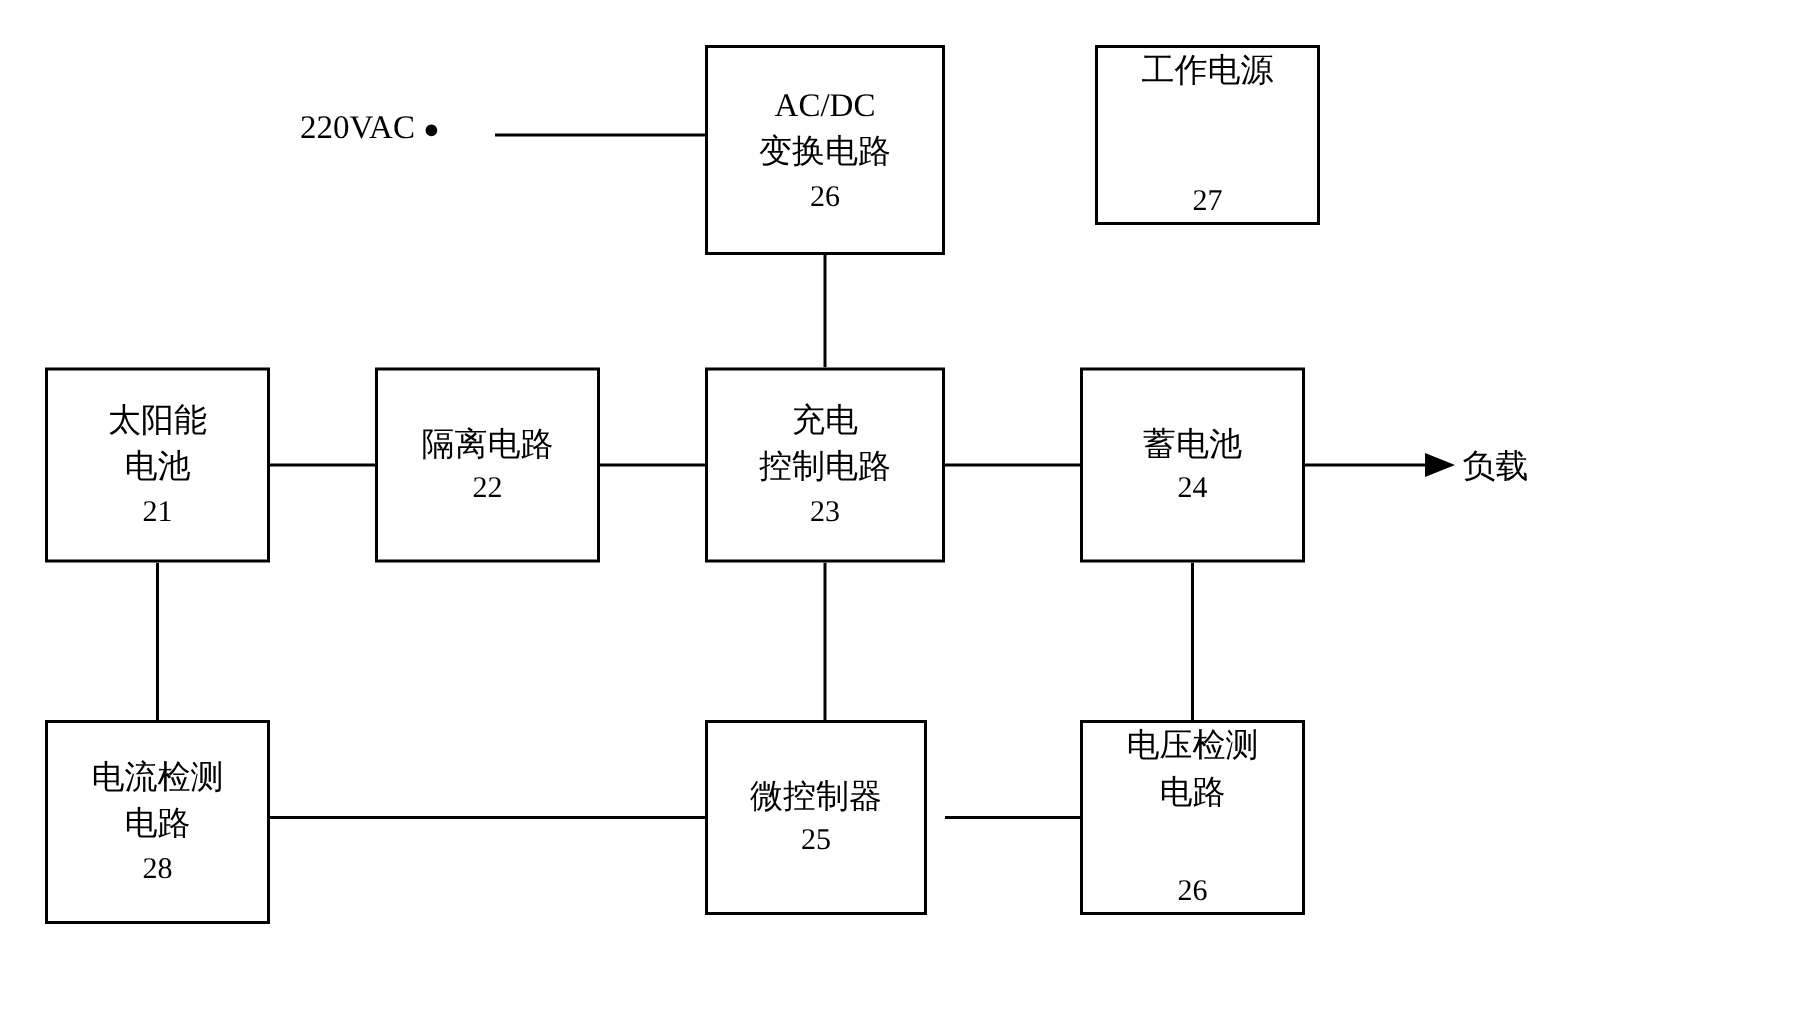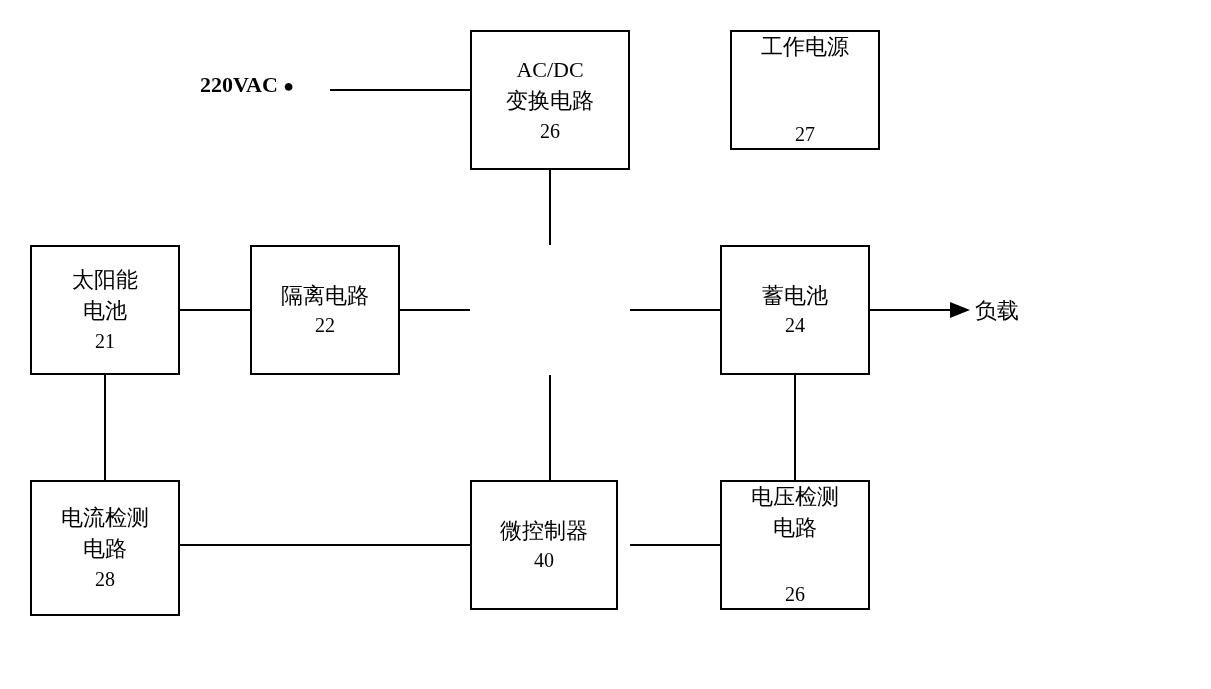--- a/index.html
+++ b/index.html
@@ -37,21 +37,20 @@
       position: absolute;
       top: 0; left: 0;
       width: 1211px;
       height: 689px;
       pointer-events: none;
     }
     .label-220vac {
       position: absolute;
       font-size: 22px;
       font-family: "SimSun", serif;
-      font-weight: bold;
     }
     .label-load {
       position: absolute;
       font-size: 22px;
       font-family: "SimSun", serif;
     }
   </style>
 </head>
 <body>
 
@@ -106,34 +105,38 @@
   <div class="block" style="left:30px; top:245px; width:150px; height:130px;">
     <span>太阳能<br>电池</span>
     <span class="num">21</span>
   </div>
 
   <div class="block" style="left:250px; top:245px; width:150px; height:130px;">
     <span>隔离电路</span>
     <span class="num">22</span>
   </div>
 
+  <div class="block" style="left:470px; top:245px; width:160px; height:130px;">
+    <span>充电<br>控制电路</span>
+    <span class="num">23</span>
+  </div>
 
   <div class="block" style="left:720px; top:245px; width:150px; height:130px;">
     <span>蓄电池</span>
     <span class="num">24</span>
   </div>
 
   <div class="block" style="left:30px; top:480px; width:150px; height:136px;">
     <span>电流检测<br>电路</span>
     <span class="num">28</span>
   </div>
 
   <div class="block" style="left:470px; top:480px; width:148px; height:130px;">
     <span>微控制器</span>
-    <span class="num">40</span>
+    <span class="num">25</span>
   </div>
 
   <div class="block" style="left:720px; top:480px; width:150px; height:130px;justify-content:space-between;">
     <span>电压检测<br>电路</span>
     <span class="num">26</span>
   </div>
 
 </div>
 
 </body></html>

